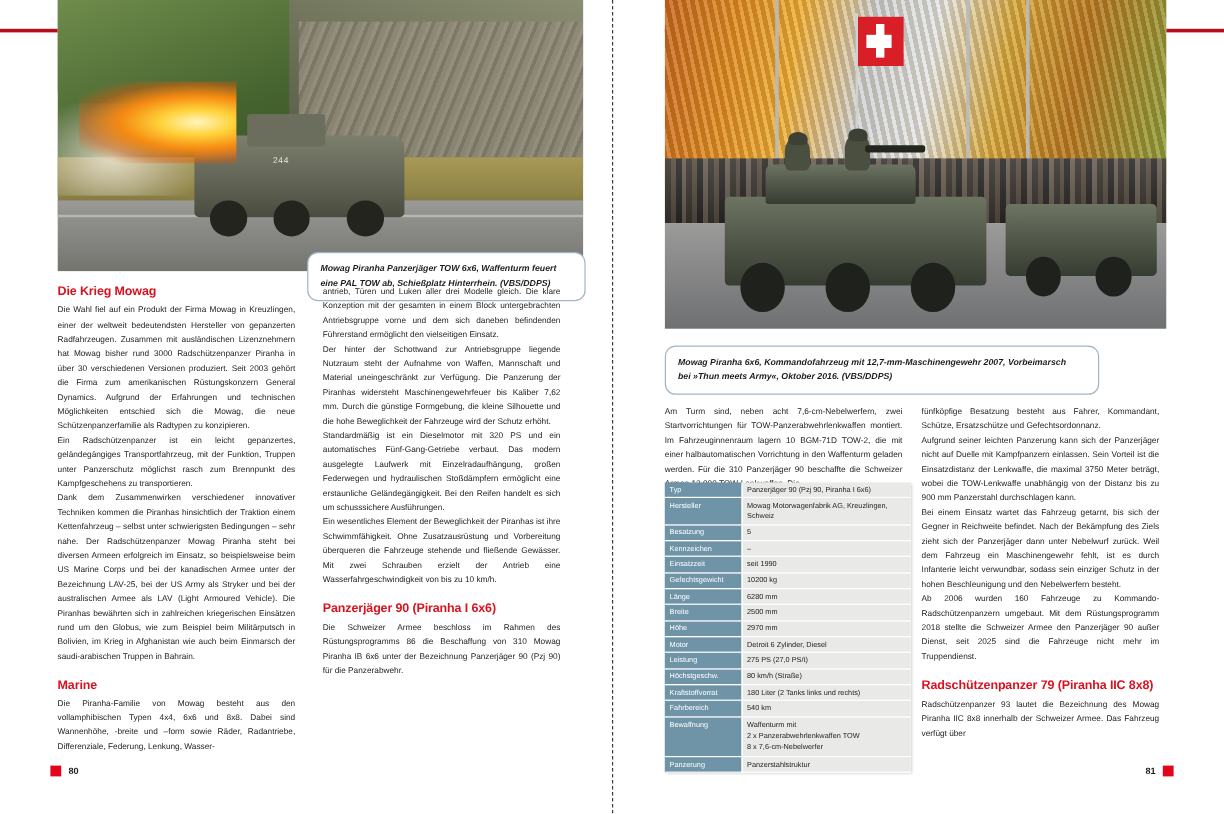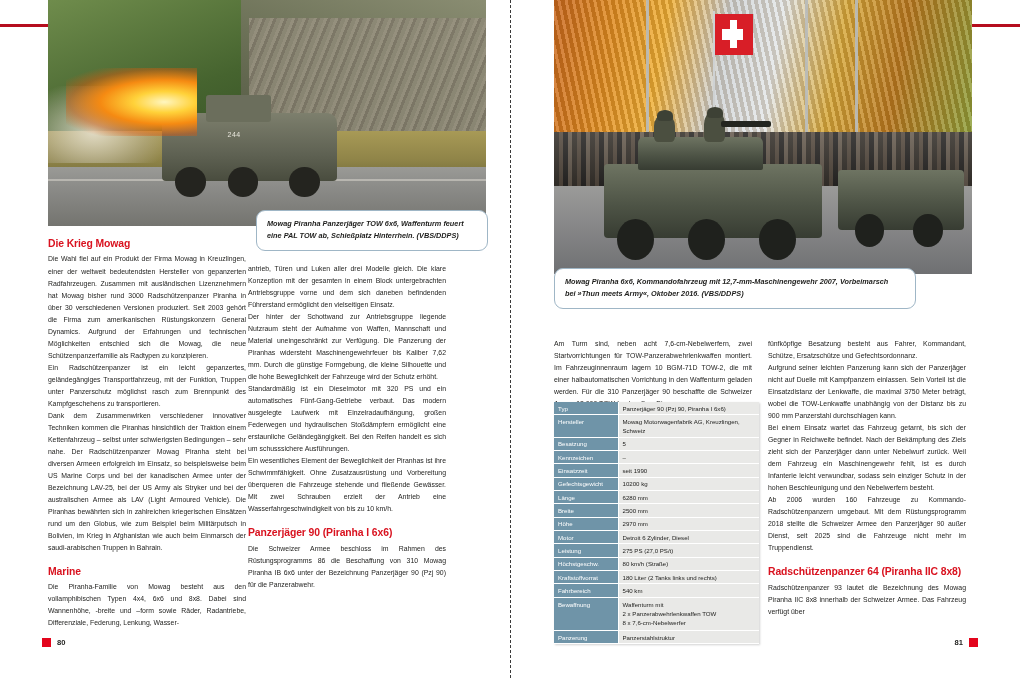--- a/index.html
+++ b/index.html
@@ -161,21 +161,21 @@
     border-radius: 9px;
     padding: 7px 22px 8px 10px;
     font-size: 7.3px;
     line-height: 1.62;
     font-style: italic;
     font-weight: bold;
     color: #1d1d1b;
     font-family: "Liberation Sans", sans-serif;
   }
   #caption-left  { left: 256px; top: 210px; width: 232px; }
-  #caption-right { left: 554px; top: 268px; width: 362px; }
+  #caption-right { left: 554px; top: 288px; width: 362px; }
 
   
   .col {
     position: absolute;
     font-size: 6.9px;
     line-height: 1.74;
     color: #1d1d1b;
     text-align: justify;
     font-family: "Liberation Sans", sans-serif;
   }
@@ -186,21 +186,21 @@
     color: #d9121f;
     font-size: 10.4px;
     font-weight: bold;
     line-height: 1.2;
     margin: 0 0 3px 0;
     letter-spacing: -0.1px;
   }
   h2.heading.spaced { margin-top: 12px; }
 
   #col-l1 { left: 48px;  top: 238px; width: 198px; }
-  #col-l2 { left: 248px; top: 238px; width: 198px; margin-top: 25px; }
+  #col-l2 { left: 269px; top: 238px; width: 198px; }
   #col-r1 { left: 554px; top: 338px; width: 198px; }
   #col-r2 { left: 768px; top: 338px; width: 198px; }
 
   
   #spec-table {
     position: absolute;
     left: 554px; top: 402px;
     width: 205px;
     border-collapse: collapse;
     font-size: 6.1px;
@@ -390,21 +390,21 @@
           <td class="v">Panzerstahlstruktur</td>
         </tr>
       </tbody>
   </table>
 
   <div class="col" id="col-r2">
     <p>fünfköpfige Besatzung besteht aus Fahrer, Kommandant, Schütze, Ersatzschütze und Gefechtsordonnanz.</p>
     <p>Aufgrund seiner leichten Panzerung kann sich der Panzerjäger nicht auf Duelle mit Kampfpanzern einlassen. Sein Vorteil ist die Einsatzdistanz der Lenkwaffe, die maximal 3750 Meter beträgt, wobei die TOW-Lenkwaffe unabhängig von der Distanz bis zu 900 mm Panzerstahl durchschlagen kann.</p>
     <p>Bei einem Einsatz wartet das Fahrzeug getarnt, bis sich der Gegner in Reichweite befindet. Nach der Bekämpfung des Ziels zieht sich der Panzerjäger dann unter Nebelwurf zurück. Weil dem Fahrzeug ein Maschinengewehr fehlt, ist es durch Infanterie leicht verwundbar, sodass sein einziger Schutz in der hohen Beschleunigung und den Nebelwerfern besteht.</p>
     <p>Ab 2006 wurden 160 Fahrzeuge zu Kommando-Radschützenpanzern umgebaut. Mit dem Rüstungsprogramm 2018 stellte die Schweizer Armee den Panzerjäger 90 außer Dienst, seit 2025 sind die Fahrzeuge nicht mehr im Truppendienst.</p>
-    <h2 class="heading spaced">Radschützenpanzer 64 (Piranha IIC 8x8)</h2>
+    <h2 class="heading spaced">Radschützenpanzer 79 (Piranha IIC 8x8)</h2>
     <p>Radschützenpanzer 93 lautet die Bezeichnung des Mowag Piranha IIC 8x8 innerhalb der Schweizer Armee. Das Fahrzeug verfügt über</p>
   </div>
 
   <div class="folio" id="folio-left">
     <span class="folio-sq"></span>
     <span>80</span>
   </div>
   <div class="folio" id="folio-right">
     <span>81</span>
     <span class="folio-sq"></span>

